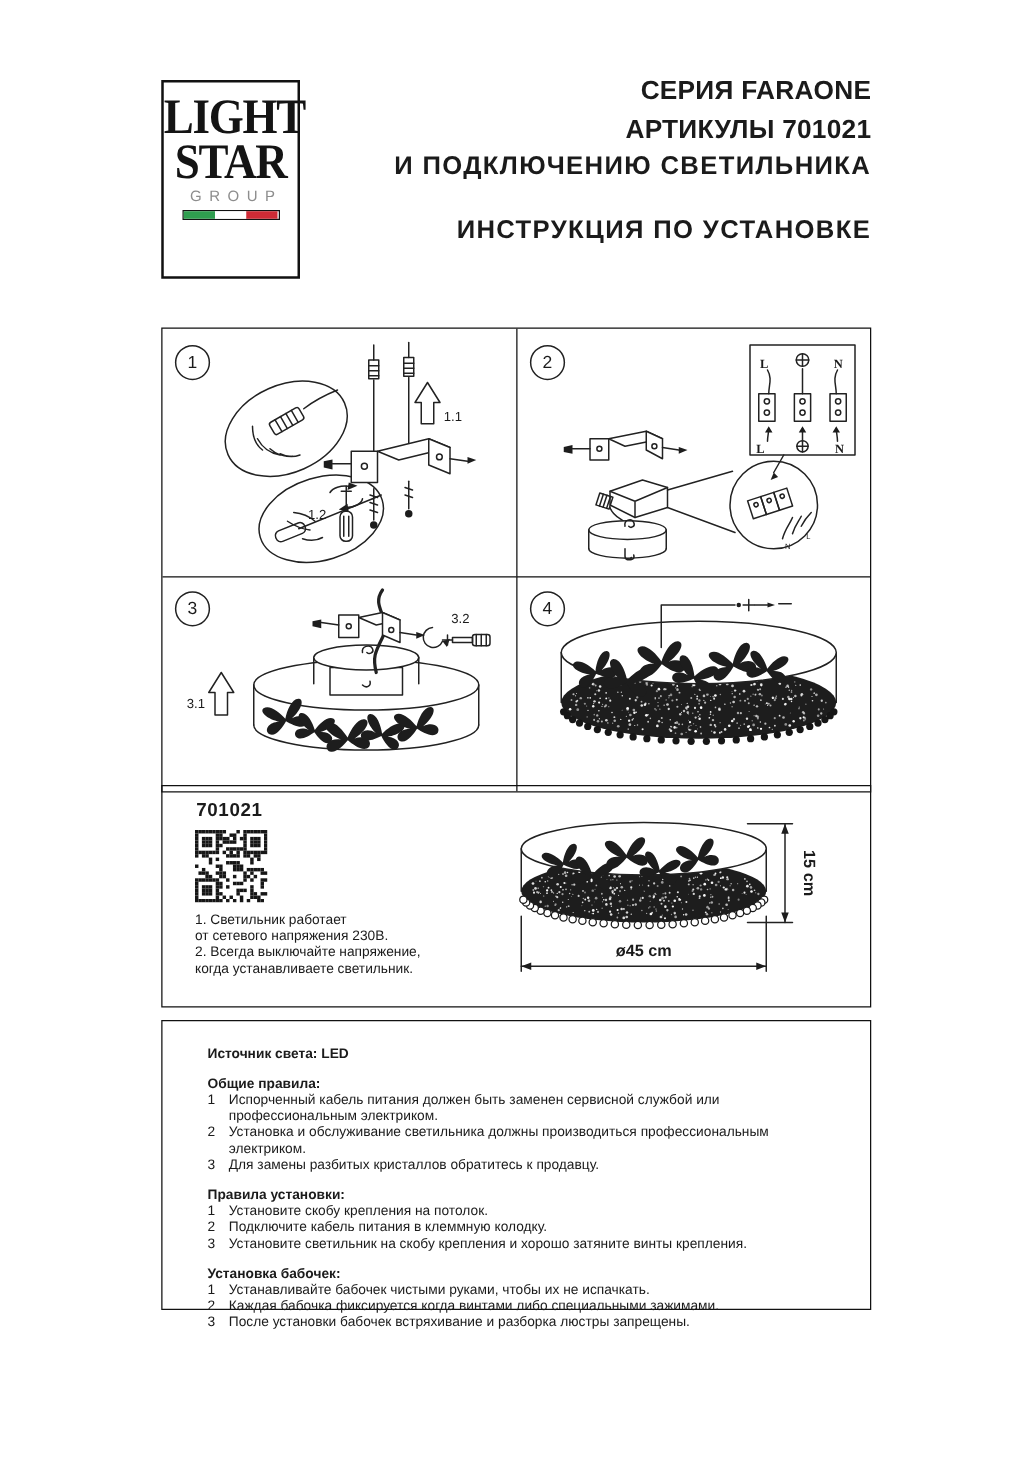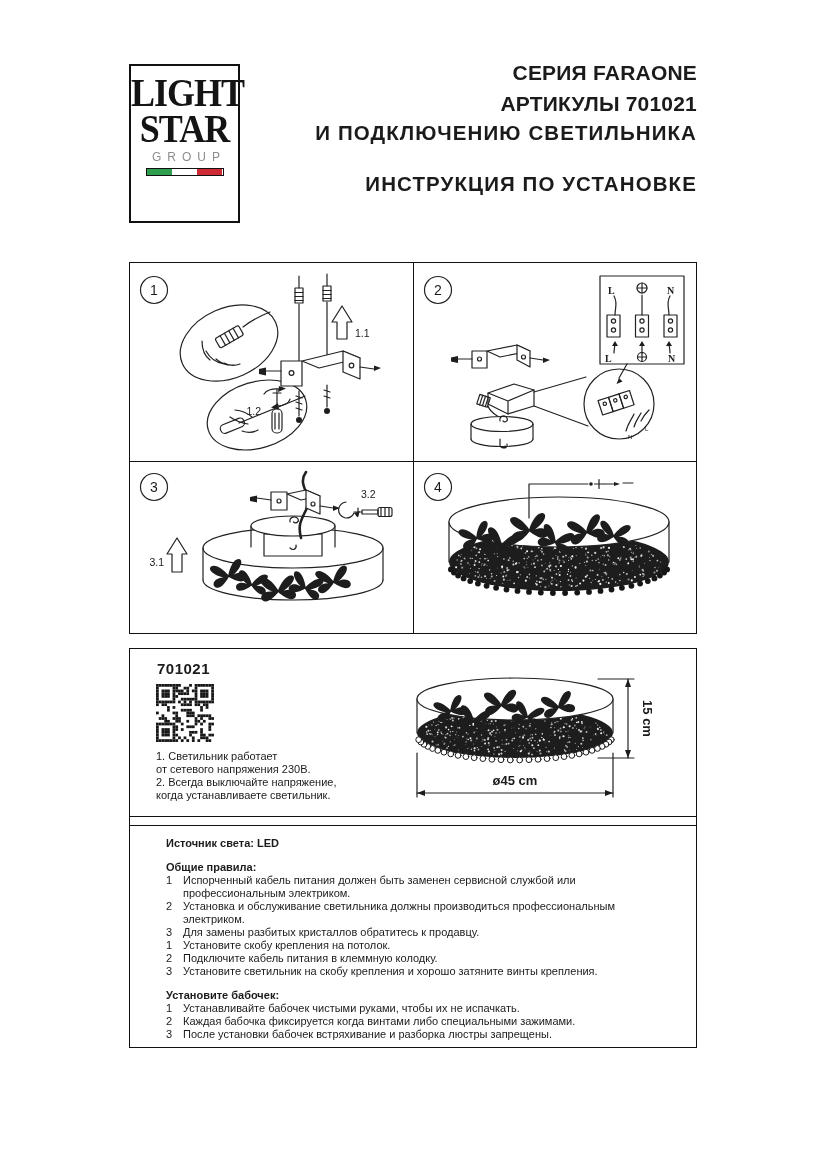--- a/index.html
+++ b/index.html
@@ -17,21 +17,21 @@
   .t1{font-size:21px;font-weight:bold;line-height:31px;letter-spacing:.2px;}
   .t2{font-size:20.5px;font-weight:bold;line-height:28px;letter-spacing:1.1px;}
   .t2.first{margin-top:23px;}
   
   .grid{position:absolute;left:129px;top:262px;width:568px;height:372px;border:1.5px solid #111;
         box-sizing:border-box;display:grid;grid-template-columns:283px 1fr;grid-template-rows:198px 1fr;}
   .cell{overflow:hidden;}
   .cl{border-left:1.5px solid #111;}
   .ct{border-top:1.5px solid #111;}
   
-  .product{position:absolute;left:129px;top:648px;width:568px;height:178px;border:1.5px solid #111;box-sizing:border-box;padding-left:35px;}
+  .product{position:absolute;left:129px;top:628px;width:568px;height:178px;border:1.5px solid #111;box-sizing:border-box;padding-left:35px;}
   .article{position:absolute;left:27px;top:11px;font-size:15px;font-weight:bold;letter-spacing:.5px;}
   .qr{position:absolute;left:26px;top:35px;background:#fff;}
   .notes{position:absolute;left:26px;top:101px;font-size:11px;line-height:13px;}
   .pdraw{position:absolute;left:268px;top:8px;}
   
   .specs{position:absolute;left:129px;top:816px;width:568px;height:232px;border:1.5px solid #111;
          box-sizing:border-box;padding:20px 36px;font-size:11px;line-height:13px;}
   .spec-lead{font-weight:bold;}
   .spec-title{font-weight:bold;margin-top:11px;}
   .spec-item{display:flex;}
@@ -1351,36 +1351,37 @@
           <span class="num">2</span>
           <span>Установка и обслуживание светильника должны производиться профессиональным электриком.</span>
         </div>
       <div class="spec-item">
           <span class="num">3</span>
           <span>Для замены разбитых кристаллов обратитесь к продавцу.</span>
         </div>
     </div>
 
     <div>
+      <div class="spec-title">Правила установки:</div>
       <div class="spec-item">
           <span class="num">1</span>
           <span>Установите скобу крепления на потолок.</span>
         </div>
       <div class="spec-item">
           <span class="num">2</span>
           <span>Подключите кабель питания в клеммную колодку.</span>
         </div>
       <div class="spec-item">
           <span class="num">3</span>
           <span>Установите светильник на скобу крепления и хорошо затяните винты крепления.</span>
         </div>
     </div>
 
     <div>
-      <div class="spec-title">Установите бабочек:</div>
+      <div class="spec-title">Установка бабочек:</div>
       <div class="spec-item">
           <span class="num">1</span>
           <span>Устанавливайте бабочек чистыми руками, чтобы их не испачкать.</span>
         </div>
       <div class="spec-item">
           <span class="num">2</span>
           <span>Каждая бабочка фиксируется когда винтами либо специальными зажимами.</span>
         </div>
       <div class="spec-item">
           <span class="num">3</span>

